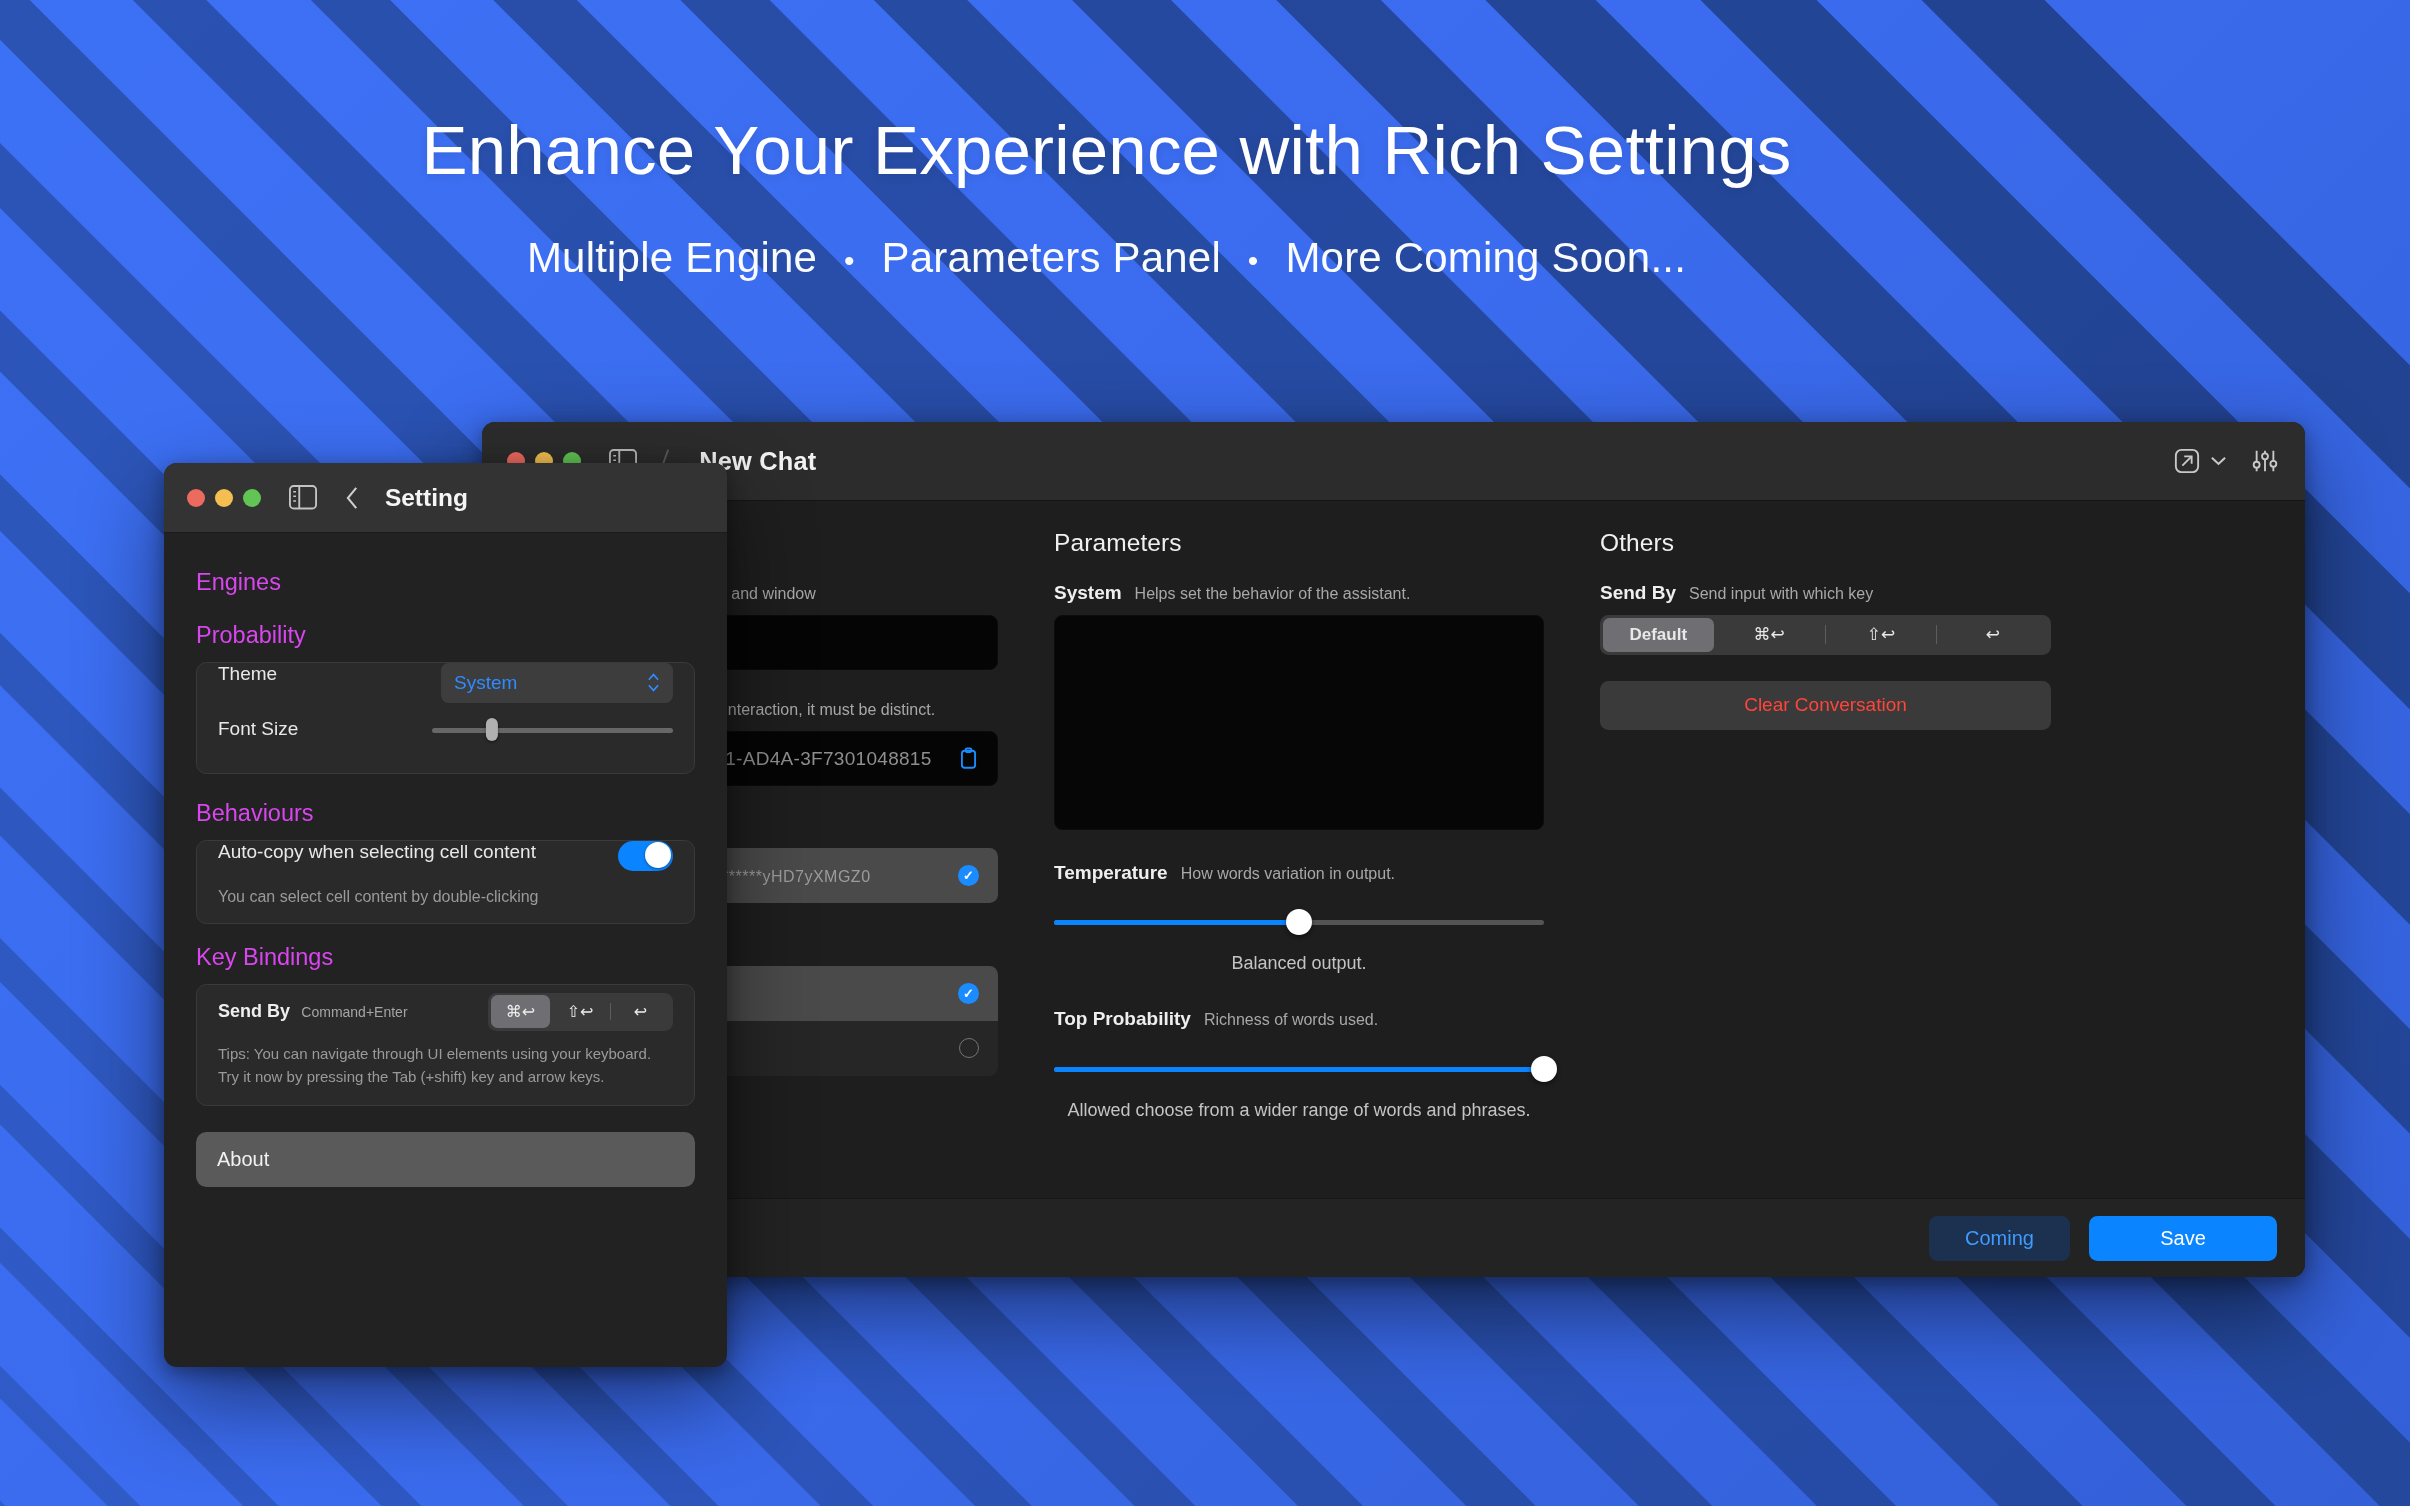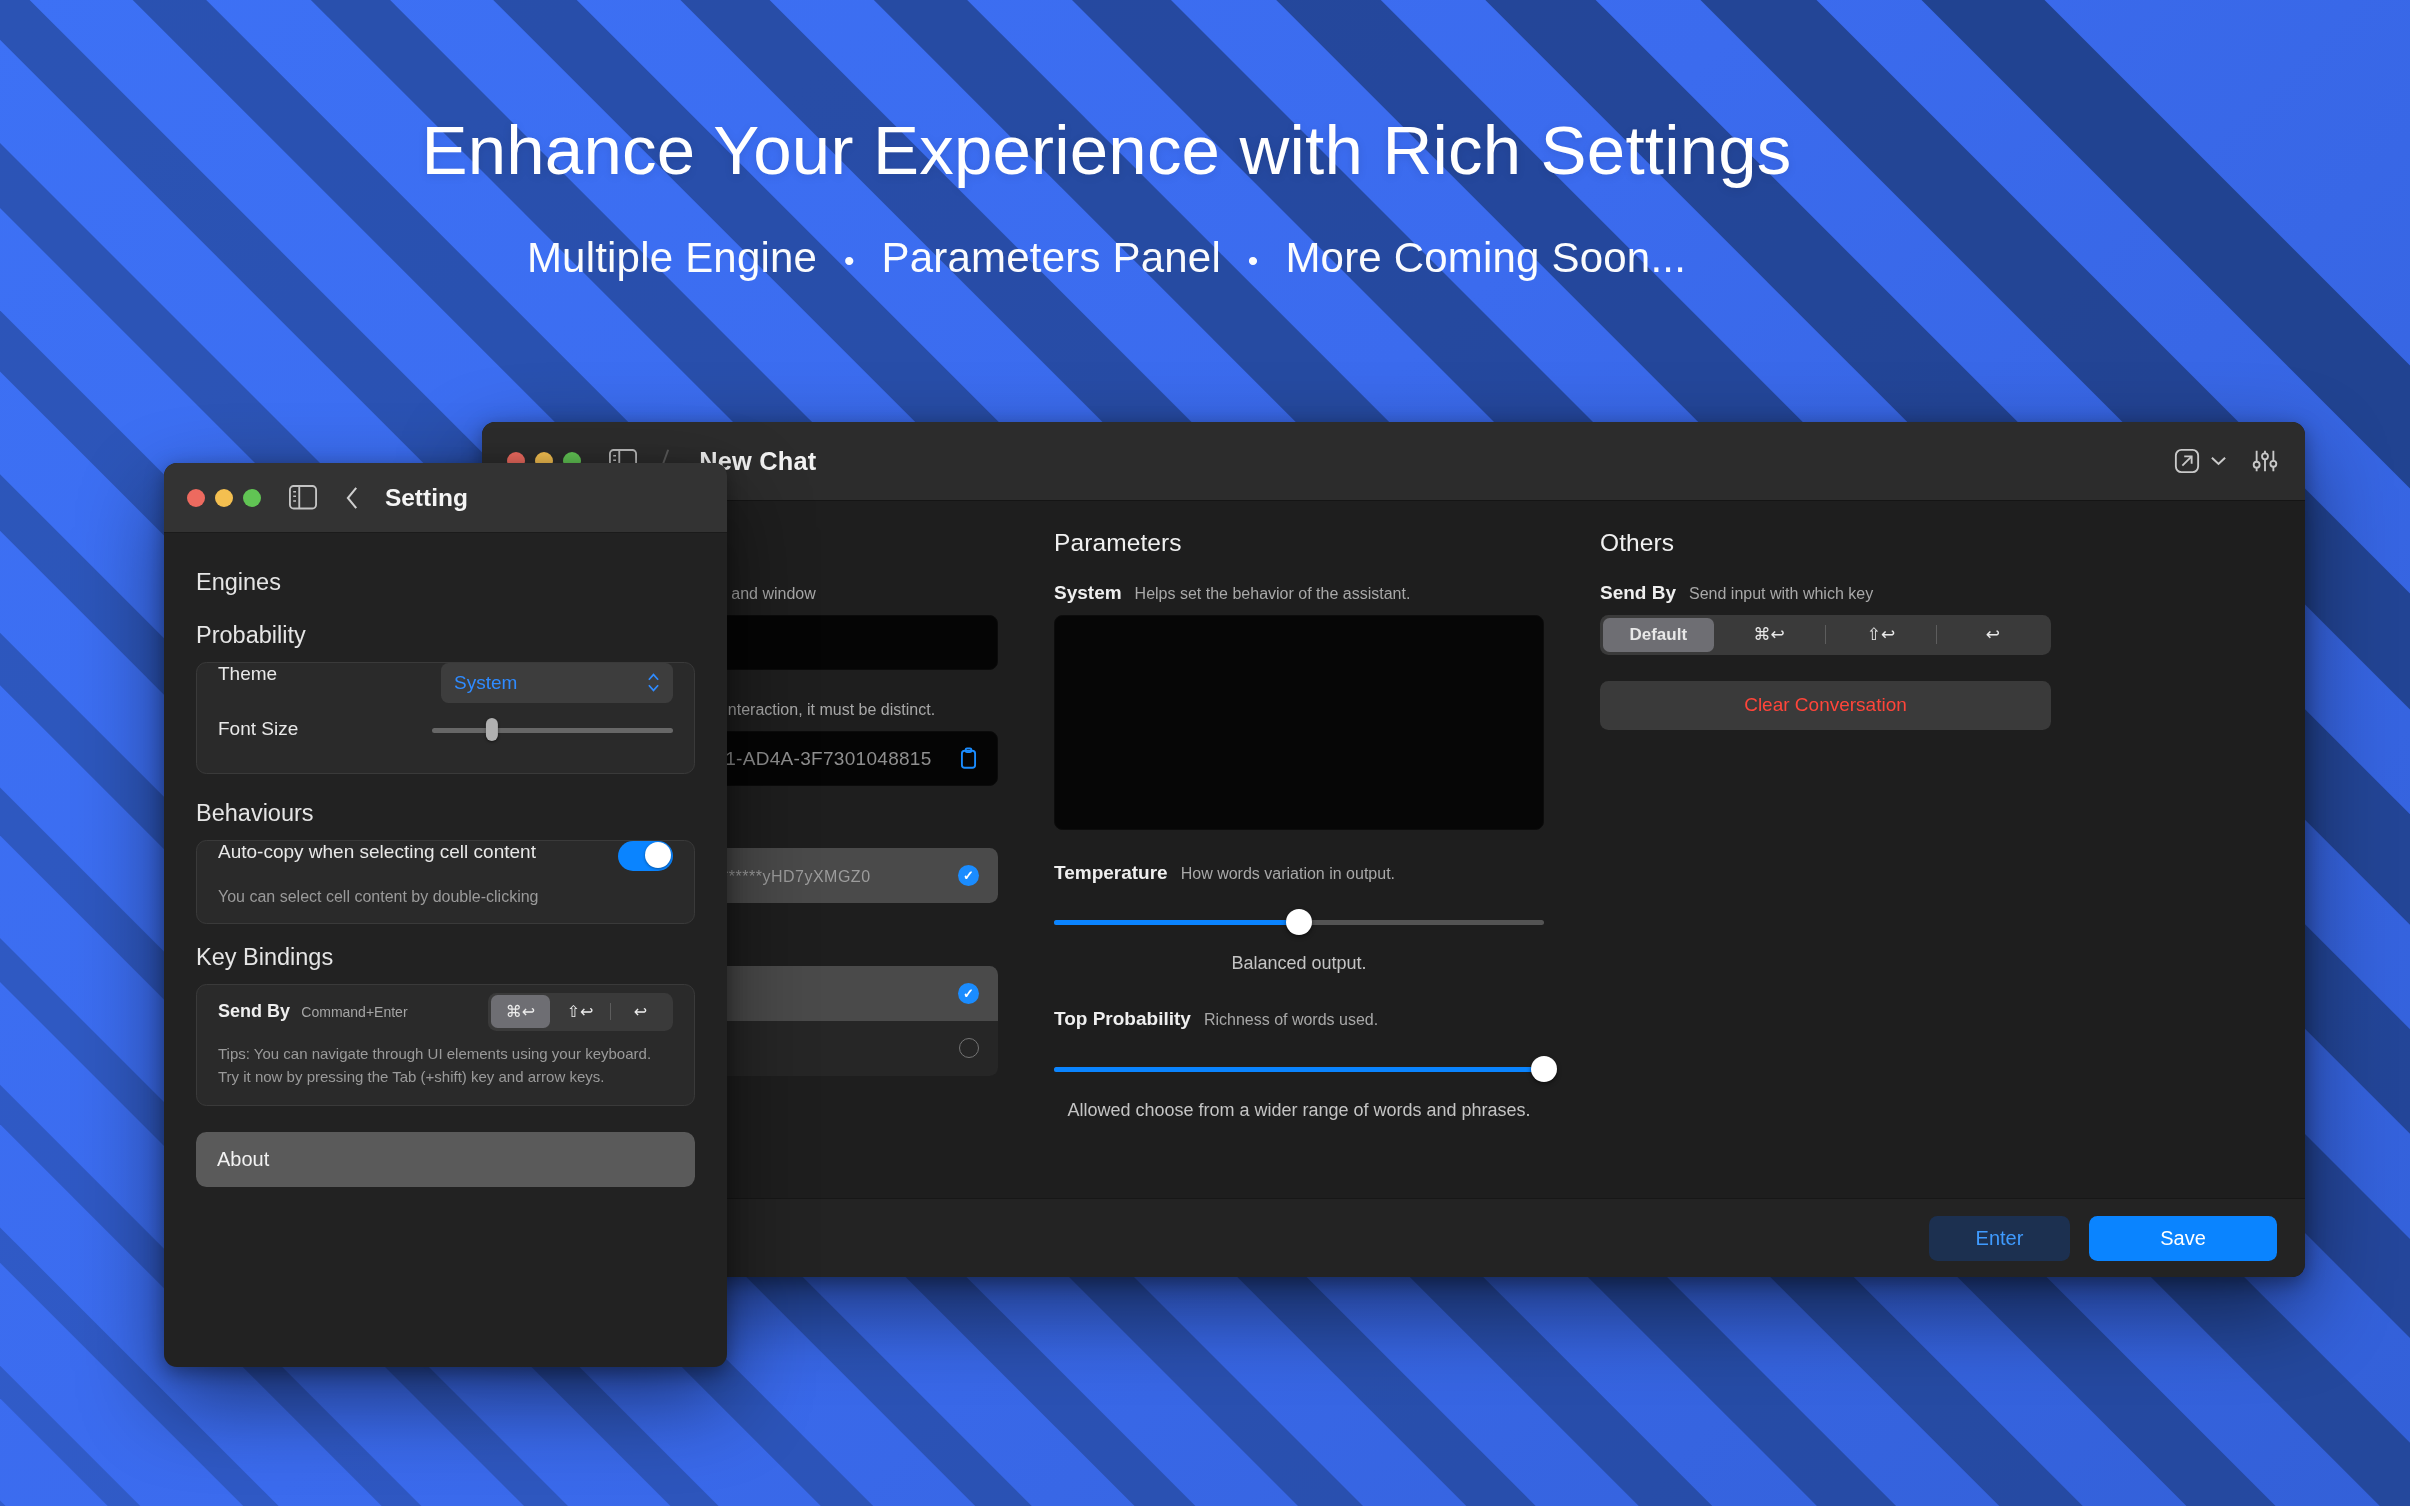--- a/index.html
+++ b/index.html
@@ -206,21 +206,21 @@
   #setting-titlebar {
     height: 70px; background: #333333; display: flex; align-items: center;
     padding: 0 22.6px; border-bottom: 0.9px solid #1b1b1b;
   }
   #setting-back { margin-left: 28px; color: #cfcfcf; font-size: 28px; line-height: 1; }
   #setting-title {
     margin-left: 24.5px; font-size: 24.5px; font-weight: 700; color: #f5f5f5;
   }
   #setting-body { padding: 22.6px 32px; }
   .s-head {
-    font-size: 23.5px; font-weight: 400; color: #e5e5e5;
+    font-size: 23.5px; font-weight: 400; color: #d946ef;
     margin: 13px 0 13px;
   }
   .s-card {
     background: #2a2a2a; border: 0.9px solid #3a3a3a; border-radius: 10.4px;
     padding: 0 21px;
   }
   .s-btn {
     background: #5a5a5a; border-radius: 10.4px; height: 55px;
     display: flex; align-items: center; padding: 0 21px;
     font-size: 20px; color: #f2f2f2;
@@ -457,21 +457,21 @@
         <div class="seg-item">⇧↩</div>
         <div class="seg-sep"></div>
         <div class="seg-item">↩</div>
       </div>
 
       <div class="danger-btn">Clear Conversation</div>
     </div>
   </div>
 
   <div id="chat-footer">
-    <div class="btn" id="btn-cancel">Enter</div>
+    <div class="btn" id="btn-cancel">Coming</div>
     <div class="btn" id="btn-save">Save</div>
   </div>
 </div>
 
 <div class="win" id="setting-window">
 
   <div id="setting-titlebar">
     <div class="traffic">
       <div class="tl red"></div>
       <div class="tl yellow"></div>

